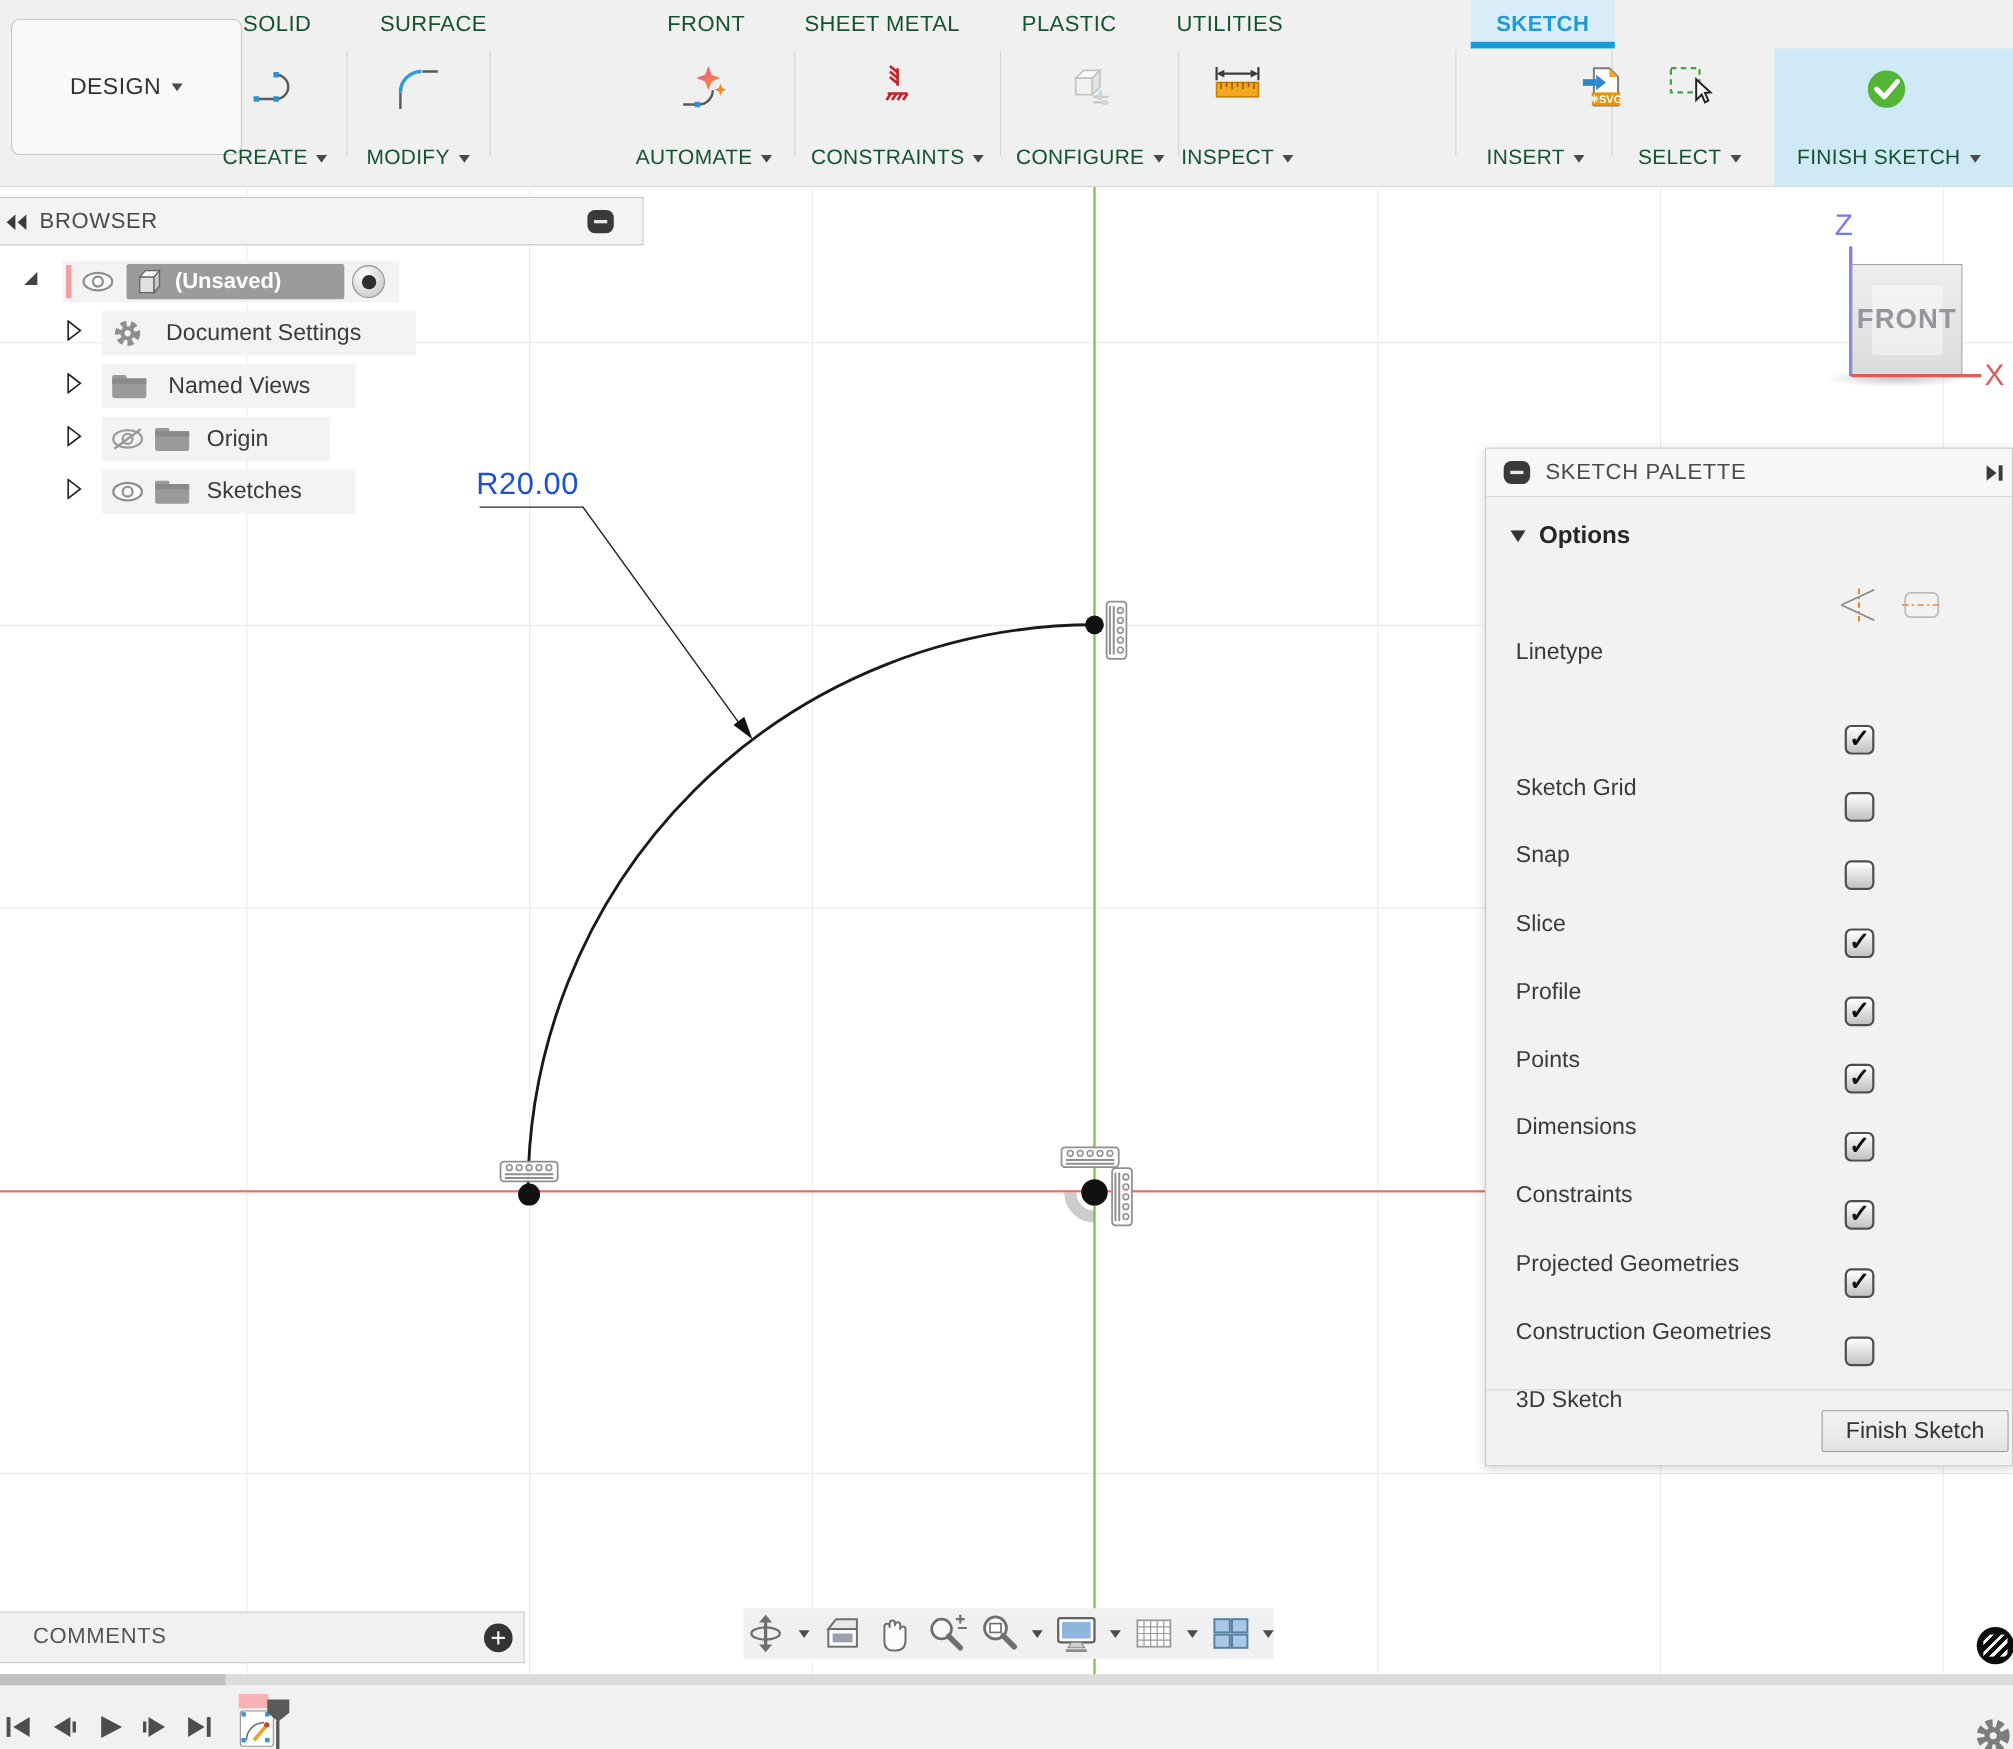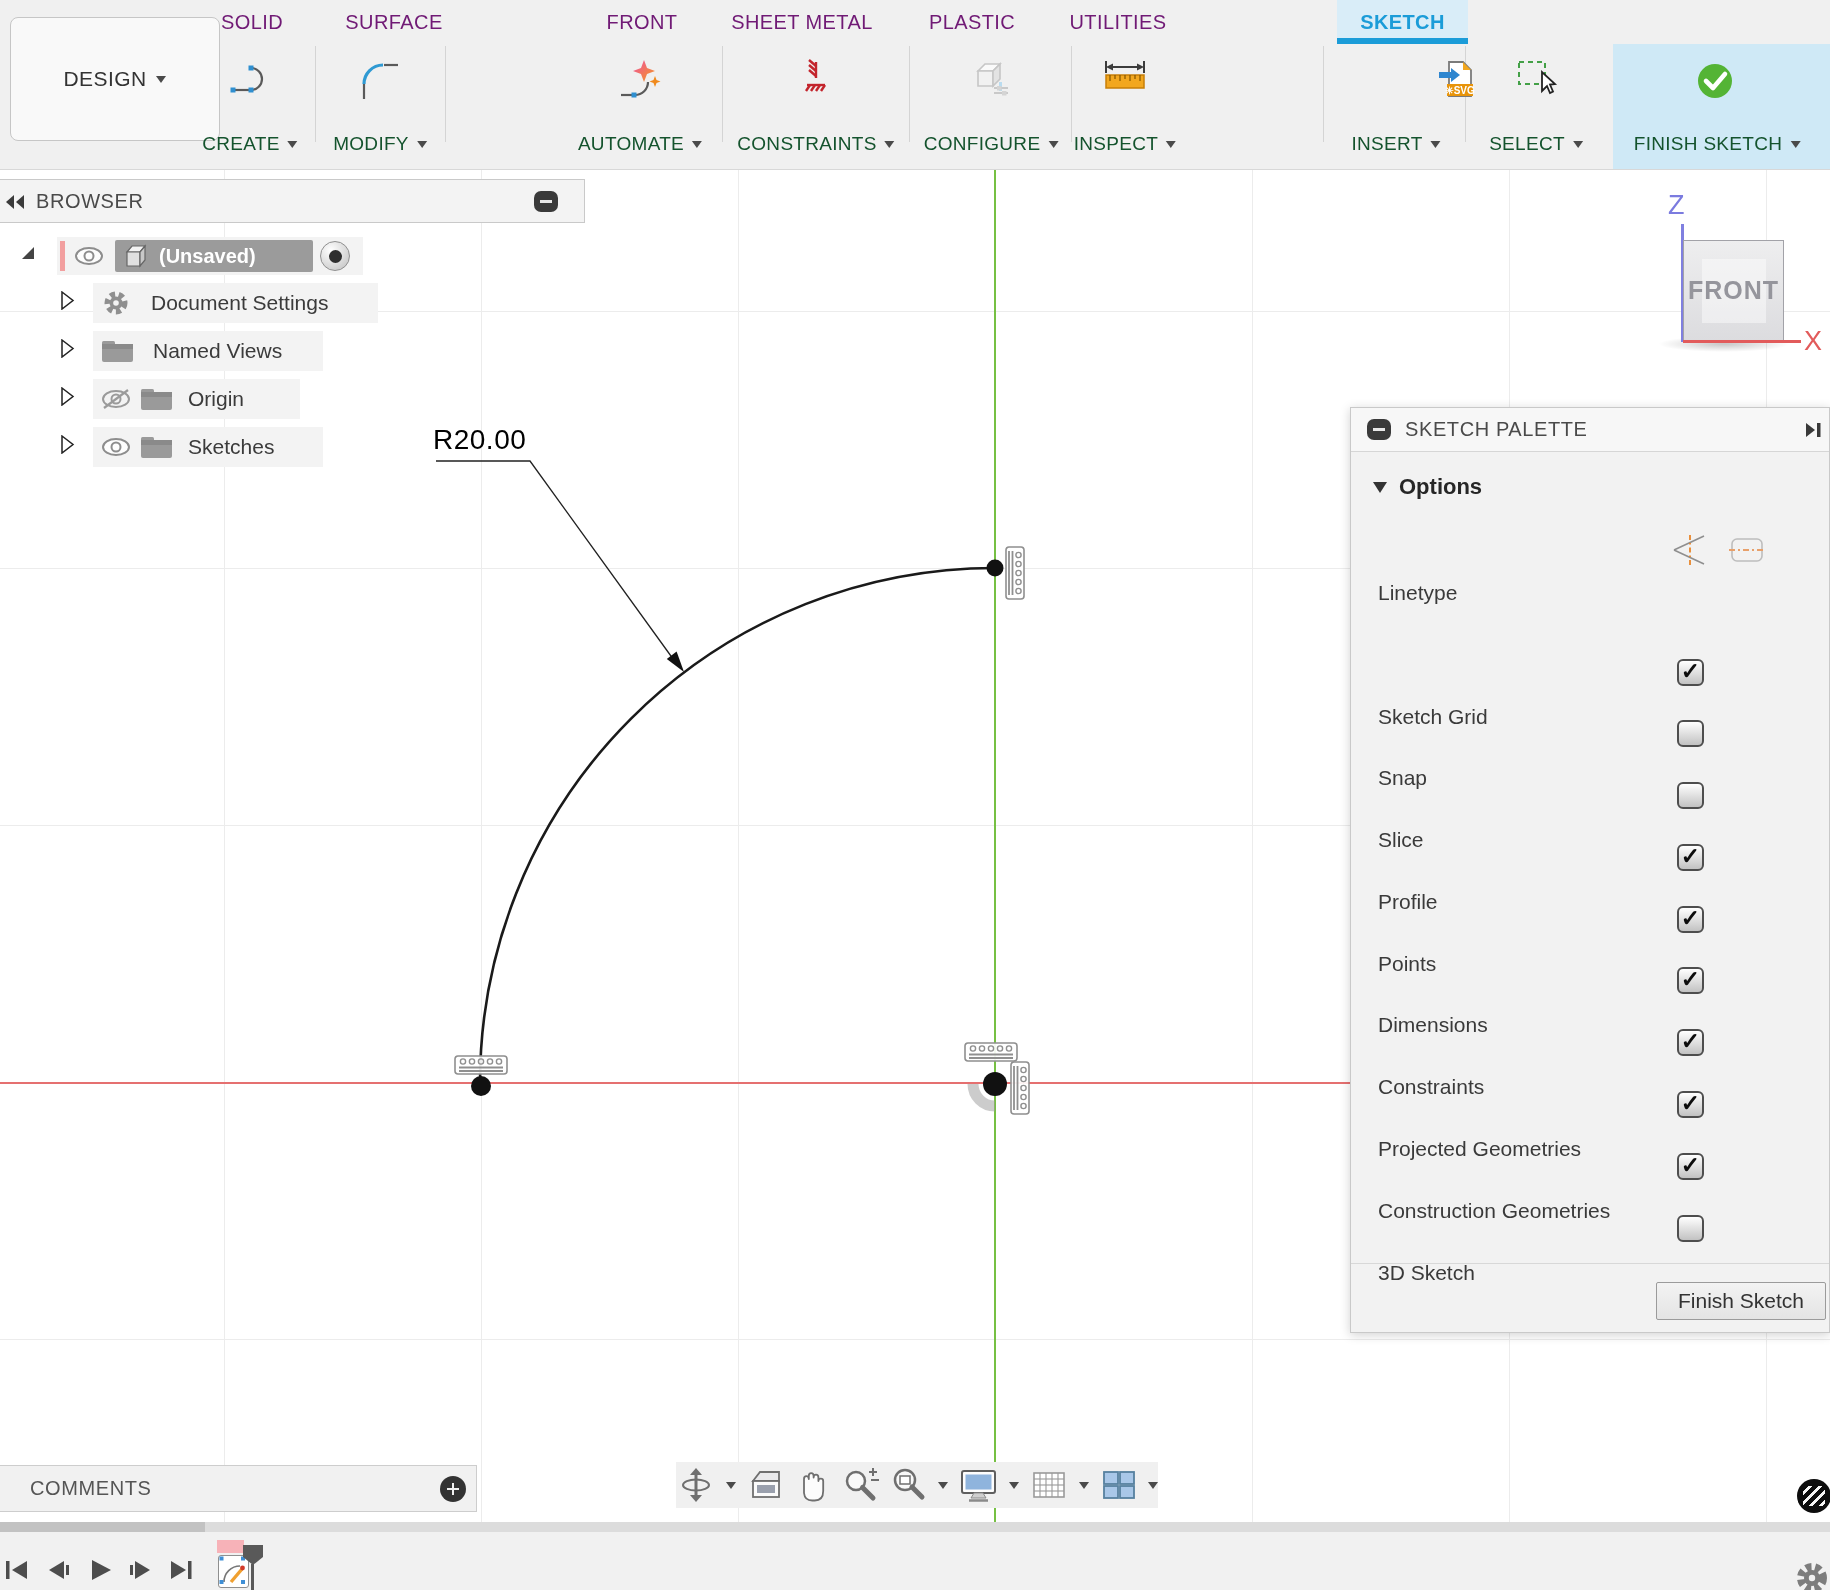--- a/index.html
+++ b/index.html
@@ -2,38 +2,38 @@
 <html><head>
 <meta charset="utf-8">
 <style>
   html,body{margin:0;padding:0;background:#ddd;}
   #root{position:relative;width:1830px;height:1590px;background:#ffffff;overflow:hidden;
         font-family:"Liberation Sans",sans-serif;-webkit-font-smoothing:antialiased;}
   .abs{position:absolute;}
   
   #top-toolbar{left:0;top:0;width:1830px;height:169px;background:#f0f0f0;border-bottom:1px solid #d8d8d8;z-index:10;}
   .tab{position:absolute;top:0;height:44px;display:flex;align-items:center;justify-content:center;
-       font-size:20px;color:#701a75;letter-spacing:.4px;}
+       font-size:20px;color:#14532d;letter-spacing:.4px;}
   .tab.active{background:#d9edf8;color:#1b9cd8;font-weight:bold;}
   .tab-underline{position:absolute;left:0;bottom:0;width:100%;height:6px;background:#1b9cd8;}
   .vsep{position:absolute;top:46px;height:96px;width:1px;background:#d4d4d4;}
   .grp{position:absolute;top:129px;height:30px;display:flex;align-items:center;gap:8px;
        font-size:19px;color:#14532d;transform:translateX(-50%);white-space:nowrap;letter-spacing:.3px;}
   .caret{width:0;height:0;border-left:5px solid transparent;border-right:5px solid transparent;border-top:7px solid #4a4a4a;}
   .gicon{position:absolute;top:58px;transform:translateX(-50%);}
   #design-btn{left:10px;top:17px;width:208px;height:122px;background:#f9f9f9;border:1px solid #c6c6c6;border-radius:8px;
       display:flex;align-items:center;justify-content:center;gap:10px;font-size:21px;color:#333;letter-spacing:.4px;}
   #finish-block{left:1613px;top:44px;width:217px;height:125px;background:#cfe9f6;}
   
   .gv{position:absolute;top:169px;height:1353px;width:1px;background:#ececec;z-index:1;}
   .gh{position:absolute;left:0;width:1830px;height:1px;background:#ececec;z-index:1;}
   #axis-y{left:994px;top:169px;width:2px;height:1353px;background:#76c043;z-index:2;}
   #axis-x{left:0;top:1082px;width:1830px;height:2px;background:#e57070;z-index:2;}
   #sketch-svg{left:0;top:0;z-index:4;pointer-events:none;}
-  #dim-label{left:433px;top:424px;font-size:28px;color:#000000;z-index:5;letter-spacing:.5px;}
+  #dim-label{left:433px;top:424px;font-size:28px;color:#1d4ed8;z-index:5;letter-spacing:.5px;}
   
   #vc-face{left:1683px;top:240px;width:101px;height:101px;background:linear-gradient(#eeeeef,#dcdcdf);
       border:1px solid #a2a2a8;box-sizing:border-box;display:flex;align-items:center;justify-content:center;z-index:6;}
   #vc-face .inner{position:absolute;left:18px;top:18px;width:64px;height:64px;background:rgba(255,255,255,.45);}
   #vc-face span{position:relative;font-size:25px;font-weight:bold;color:#95959c;letter-spacing:1px;}
   #vc-shadow{left:1658px;top:336px;width:132px;height:16px;border-radius:50%;
       background:radial-gradient(ellipse,rgba(0,0,0,.22),rgba(0,0,0,0) 70%);z-index:5;}
   #vc-zline{left:1681px;top:224px;width:3px;height:118px;background:#8080e0;z-index:6;}
   #vc-xline{left:1683px;top:340px;width:118px;height:3px;background:#e25b5b;z-index:6;}
   #vc-z{left:1668px;top:190px;font-size:27px;color:#7b7bdf;z-index:6;}

